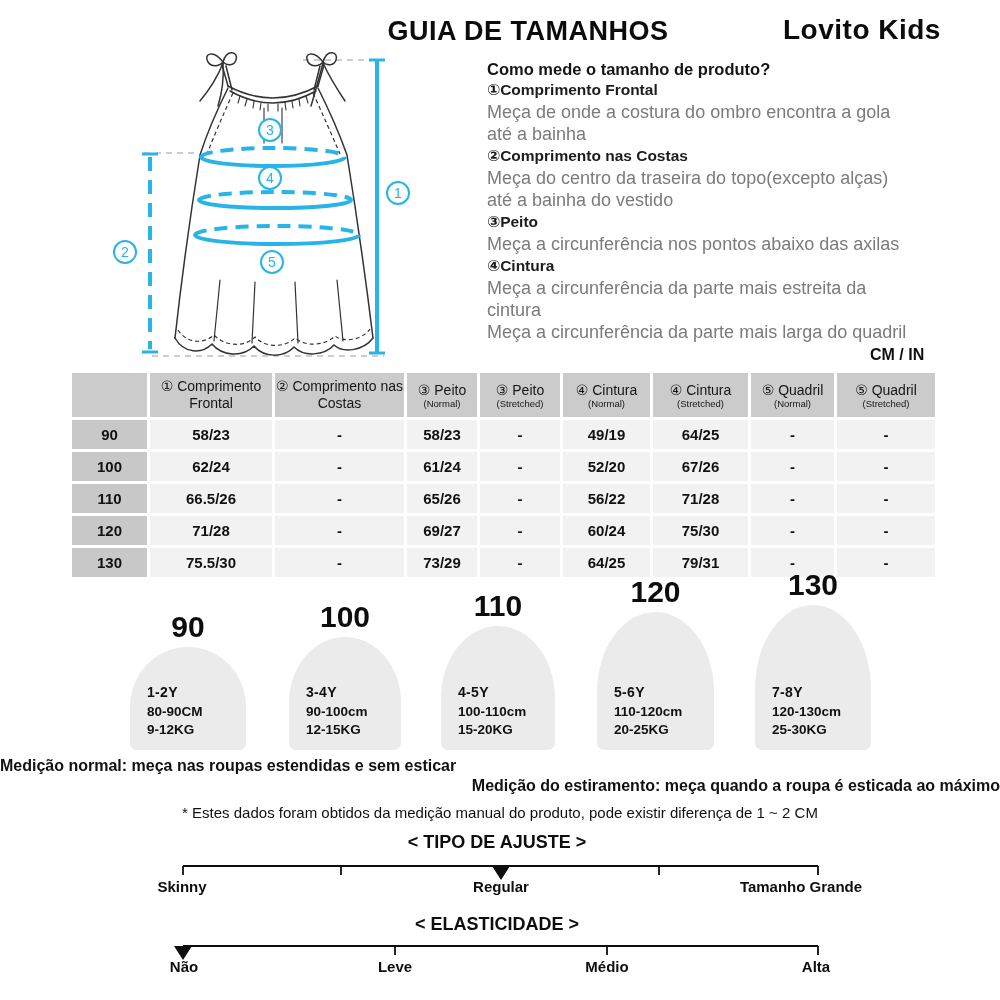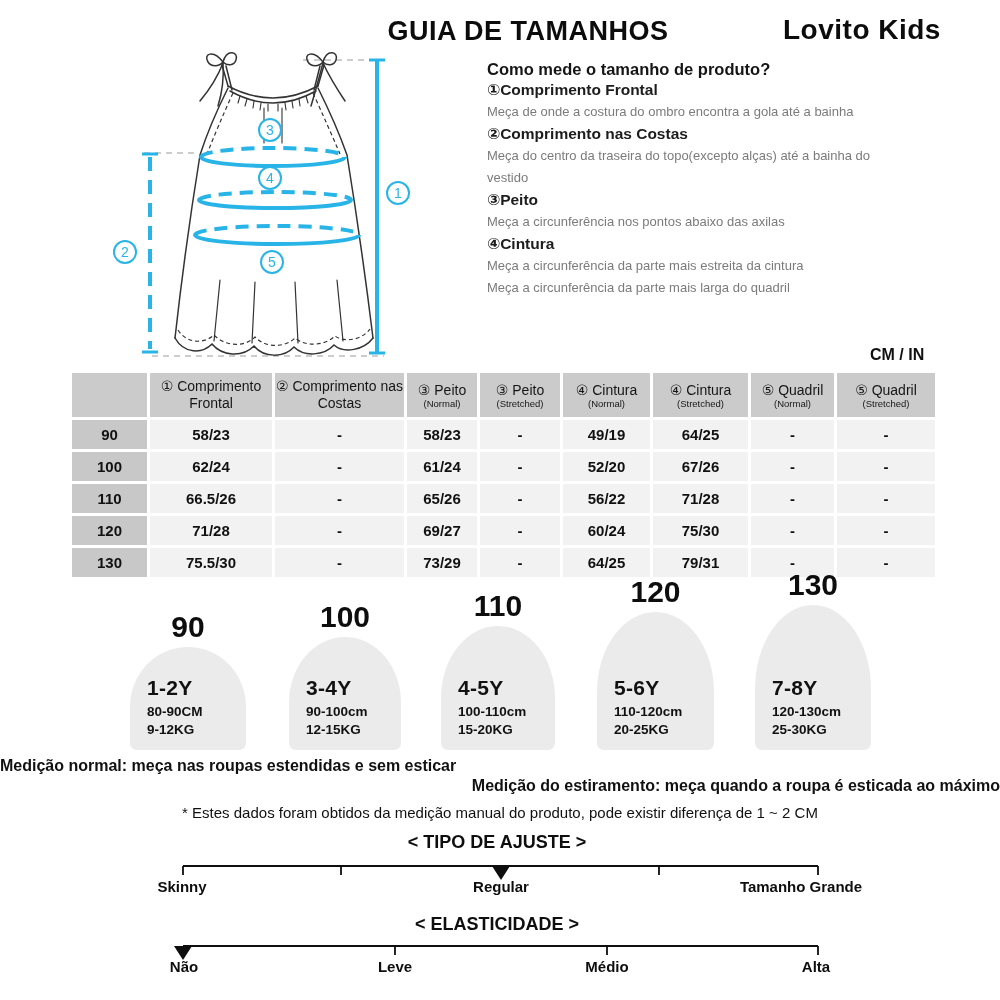--- a/index.html
+++ b/index.html
@@ -11,40 +11,40 @@
            font-size:27px; font-weight:bold; letter-spacing:.5px; color:#0c0c0c; }
   .brand { position:absolute; left:783px; top:14px; font-size:28px; font-weight:bold; color:#0c0c0c; letter-spacing:.5px; }
 
   
   .diagram { position:absolute; left:92px; top:48px; width:330px; height:330px; }
 
   
   .howto { position:absolute; left:487px; top:60px; width:424px; }
   .howto h2 { font-size:16.5px; font-weight:bold; margin-bottom:0; color:#151515; }
   .howto .item-name { font-size:15.5px; font-weight:bold; color:#1c1c1c; line-height:22px; }
-  .howto .item-desc { font-size:13px; color:#7b7b7b; line-height:22px; }
+  .howto .item-desc { font-size:18px; color:#7b7b7b; line-height:22px; }
 
   .units { position:absolute; left:870px; top:346px; font-size:16px; font-weight:bold; }
 
   
   .size-table { position:absolute; left:69px; top:370px; width:869px;
                 border-collapse:separate; border-spacing:3px; table-layout:fixed; }
   .size-table th, .size-table td { text-align:center; vertical-align:middle; }
   .size-table thead th { background:#cbcbcb; height:44px; font-size:14px; font-weight:400; line-height:17px; color:#161616; }
   .size-table thead th .sub { font-size:9.5px; line-height:10px; }
   .size-table td { background:#f2f2f2; height:29px; font-size:15px; font-weight:bold; }
   .size-table td.size-cell { background:#c8c8c8; }
   .size-table th.corner { background:#cbcbcb; }
 
   
   .card-num { position:absolute; text-align:center; font-size:30px; font-weight:bold; color:#0d0d0d; }
   .card { position:absolute; background:#ebebeb;
           border-radius:50% 50% 7px 7px / 58% 58% 7px 7px; }
   .card .card-text { position:absolute; left:17px; bottom:11px; }
-  .card .age { font-size:21px; font-weight:bold; letter-spacing:.3px; margin-bottom:3px;margin-top:19px; }
+  .card .age { font-size:14px; font-weight:bold; letter-spacing:.3px; margin-bottom:3px;margin-top:19px; }
   .card .dim { font-size:13.5px; font-weight:bold; line-height:1.32; }
 
   .n1 { left:130px; top:610px; width:116px; } .a1 { left:130px; top:647px; width:116px; height:103px; }
   .n2 { left:289px; top:600px; width:112px; } .a2 { left:289px; top:637px; width:112px; height:113px; }
   .n3 { left:441px; top:589px; width:114px; } .a3 { left:441px; top:626px; width:114px; height:124px; }
   .n4 { left:597px; top:575px; width:117px; } .a4 { left:597px; top:612px; width:117px; height:138px; }
   .n5 { left:755px; top:568px; width:116px; } .a5 { left:755px; top:605px; width:116px; height:145px; }
 
   
   .note1 { position:absolute; left:0; right:0; top:757px; text-align:left; font-size:16px; font-weight:bold; }

